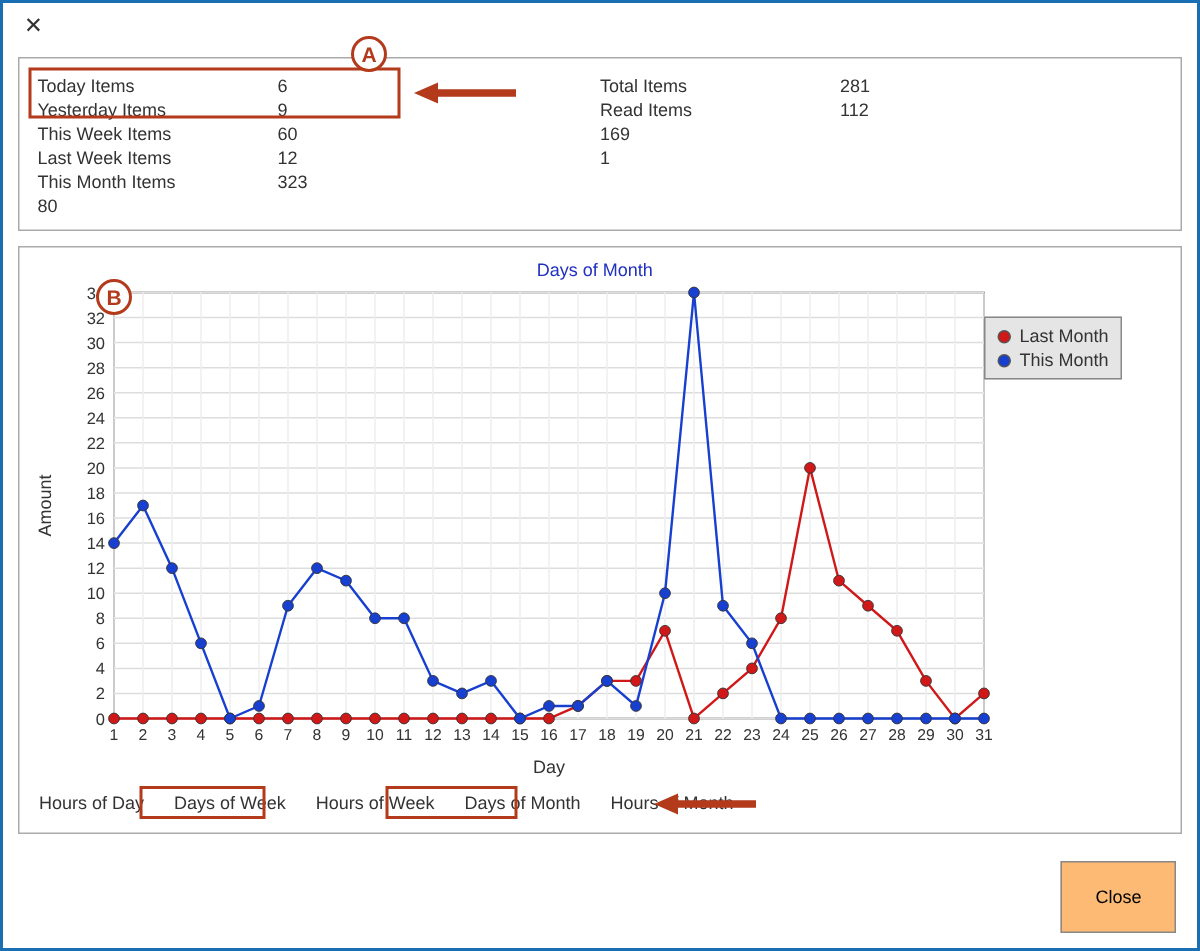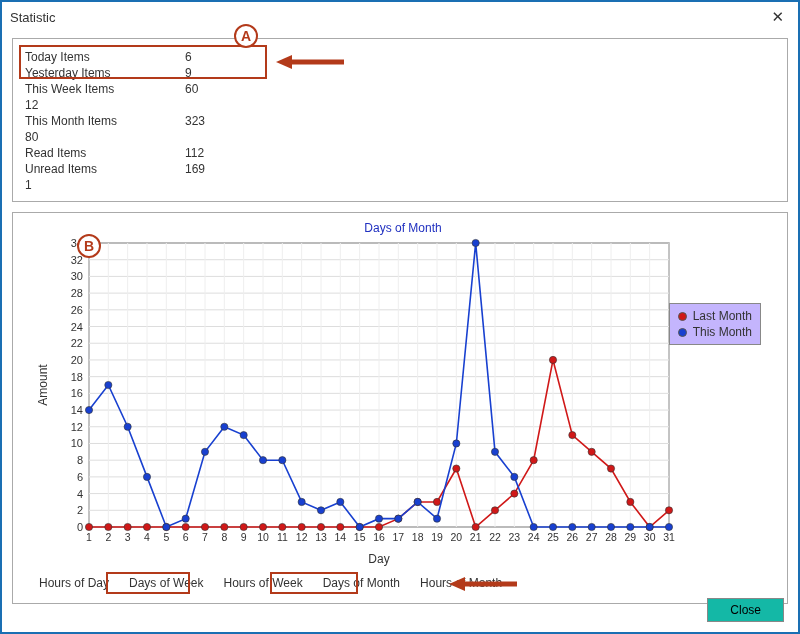--- a/index.html
+++ b/index.html
@@ -3,46 +3,45 @@
 <meta charset="utf-8">
 <style>
   * { box-sizing: border-box; margin: 0; padding: 0; }
   body { font-family: "Segoe UI", Tahoma, sans-serif; font-size: 12px; background: #fff; color: #333; }
   .outer { width: 800px; height: 634px; border: 2px solid #1a6fb3; position: relative; background: #fff; }
   .titlebar { height: 30px; display: flex; align-items: center; padding: 0 8px; font-size: 13px; color: #333; }
   .titlebar .title { flex: 1; }
   .close-x { font-size: 15px; color: #333; cursor: pointer; padding: 2px 6px; }
   .content { padding: 6px 10px 10px 10px; }
   .stats-box { border: 1px solid #aaa; padding: 10px 12px 8px 12px; position: relative; }
-  .stats-cols { display: flex; flex-direction: column; }
+  .stats-cols { display: flex; }
   .stats-col { flex: 1; }
   .stat-row { display: flex; height: 16px; line-height: 16px; font-size: 12px; }
   .stat-label { width: 160px; }
   .stat-val { width: 60px; }
   .hl-box { position: absolute; border: 2px solid #b33a1a; pointer-events: none; }
   .marker-circle { position: absolute; width: 24px; height: 24px; border: 2px solid #b33a1a; border-radius: 50%; background: #fff; font-weight: bold; color: #b33a1a; font-size: 14px; display: flex; align-items: center; justify-content: center; pointer-events: none; }
   .arrow { position: absolute; pointer-events: none; }
-  .chart-box { border: 1px solid #aaa; margin-top: 10px; padding: 8px 10px 10px 16px; position: relative; }
+  .chart-box { border: 1px solid #aaa; margin-top: 10px; padding: 8px 10px 10px 3px; position: relative; }
   .chart-title { text-align: center; font-size: 12px; color: #2030c0; margin-bottom: 2px; }
   .chart-area { position: relative; width: 740px; height: 330px; }
   svg text { font-family: "Segoe UI", Tahoma, sans-serif; }
-  .legend-box { position: absolute; right: 8px; top: 22px; border: 1px solid #888; background: #c4b5fd; padding: 4px 8px; font-size: 12px; margin-top: 44px; }
+  .legend-box { position: absolute; right: 8px; top: 22px; border: 1px solid #888; background: #e5e5e5; padding: 4px 8px; font-size: 12px; }
   .legend-row { display: flex; align-items: center; gap: 6px; height: 16px; }
   .legend-dot { width: 9px; height: 9px; border-radius: 50%; border: 1px solid #555; }
   .tabs { display: flex; align-items: center; gap: 0; margin-top: 6px; font-size: 12px; }
   .tab { padding: 3px 10px; cursor: pointer; }
   .btn-row { position: absolute; bottom: 10px; right: 14px; }
-  .btn { border: 1px solid #888; background: #14b8a6; padding: 4px 22px; font-size: 12px; cursor: pointer; }
+  .btn { border: 1px solid #888; background: #fdba74; padding: 16px 22px; font-size: 12px; cursor: pointer; }
 </style>
 </head>
 <body>
 
 <div class="outer">
   <div class="titlebar">
-    <span class="title">Statistic</span>
     <span class="close-x">✕</span>
   </div>
 
   <div class="content">
 
     <div class="stats-box">
       <div class="stats-cols">
         <div class="stats-col">
           <div class="stat-row">
               <span class="stat-label">Today Items</span>
@@ -50,37 +49,41 @@
             </div>
           <div class="stat-row">
               <span class="stat-label">Yesterday Items</span>
               <span class="stat-val">9</span>
             </div>
           <div class="stat-row">
               <span class="stat-label">This Week Items</span>
               <span class="stat-val">60</span>
             </div>
           <div class="stat-row">
+              <span class="stat-label">Last Week Items</span>
               <span class="stat-val">12</span>
             </div>
           <div class="stat-row">
               <span class="stat-label">This Month Items</span>
               <span class="stat-val">323</span>
             </div>
           <div class="stat-row">
               <span class="stat-val">80</span>
             </div>
         </div>
         <div class="stats-col">
           <div class="stat-row">
+              <span class="stat-label">Total Items</span>
+              <span class="stat-val">281</span>
+            </div>
+          <div class="stat-row">
               <span class="stat-label">Read Items</span>
               <span class="stat-val">112</span>
             </div>
           <div class="stat-row">
-              <span class="stat-label">Unread Items</span>
               <span class="stat-val">169</span>
             </div>
           <div class="stat-row">
               <span class="stat-val">1</span>
             </div>
         </div>
       </div>
 
       <div class="hl-box" style="left:6px; top:6px; width:248px; height:34px;"></div>
       <div class="marker-circle" style="left:221px; top:-15px;">

